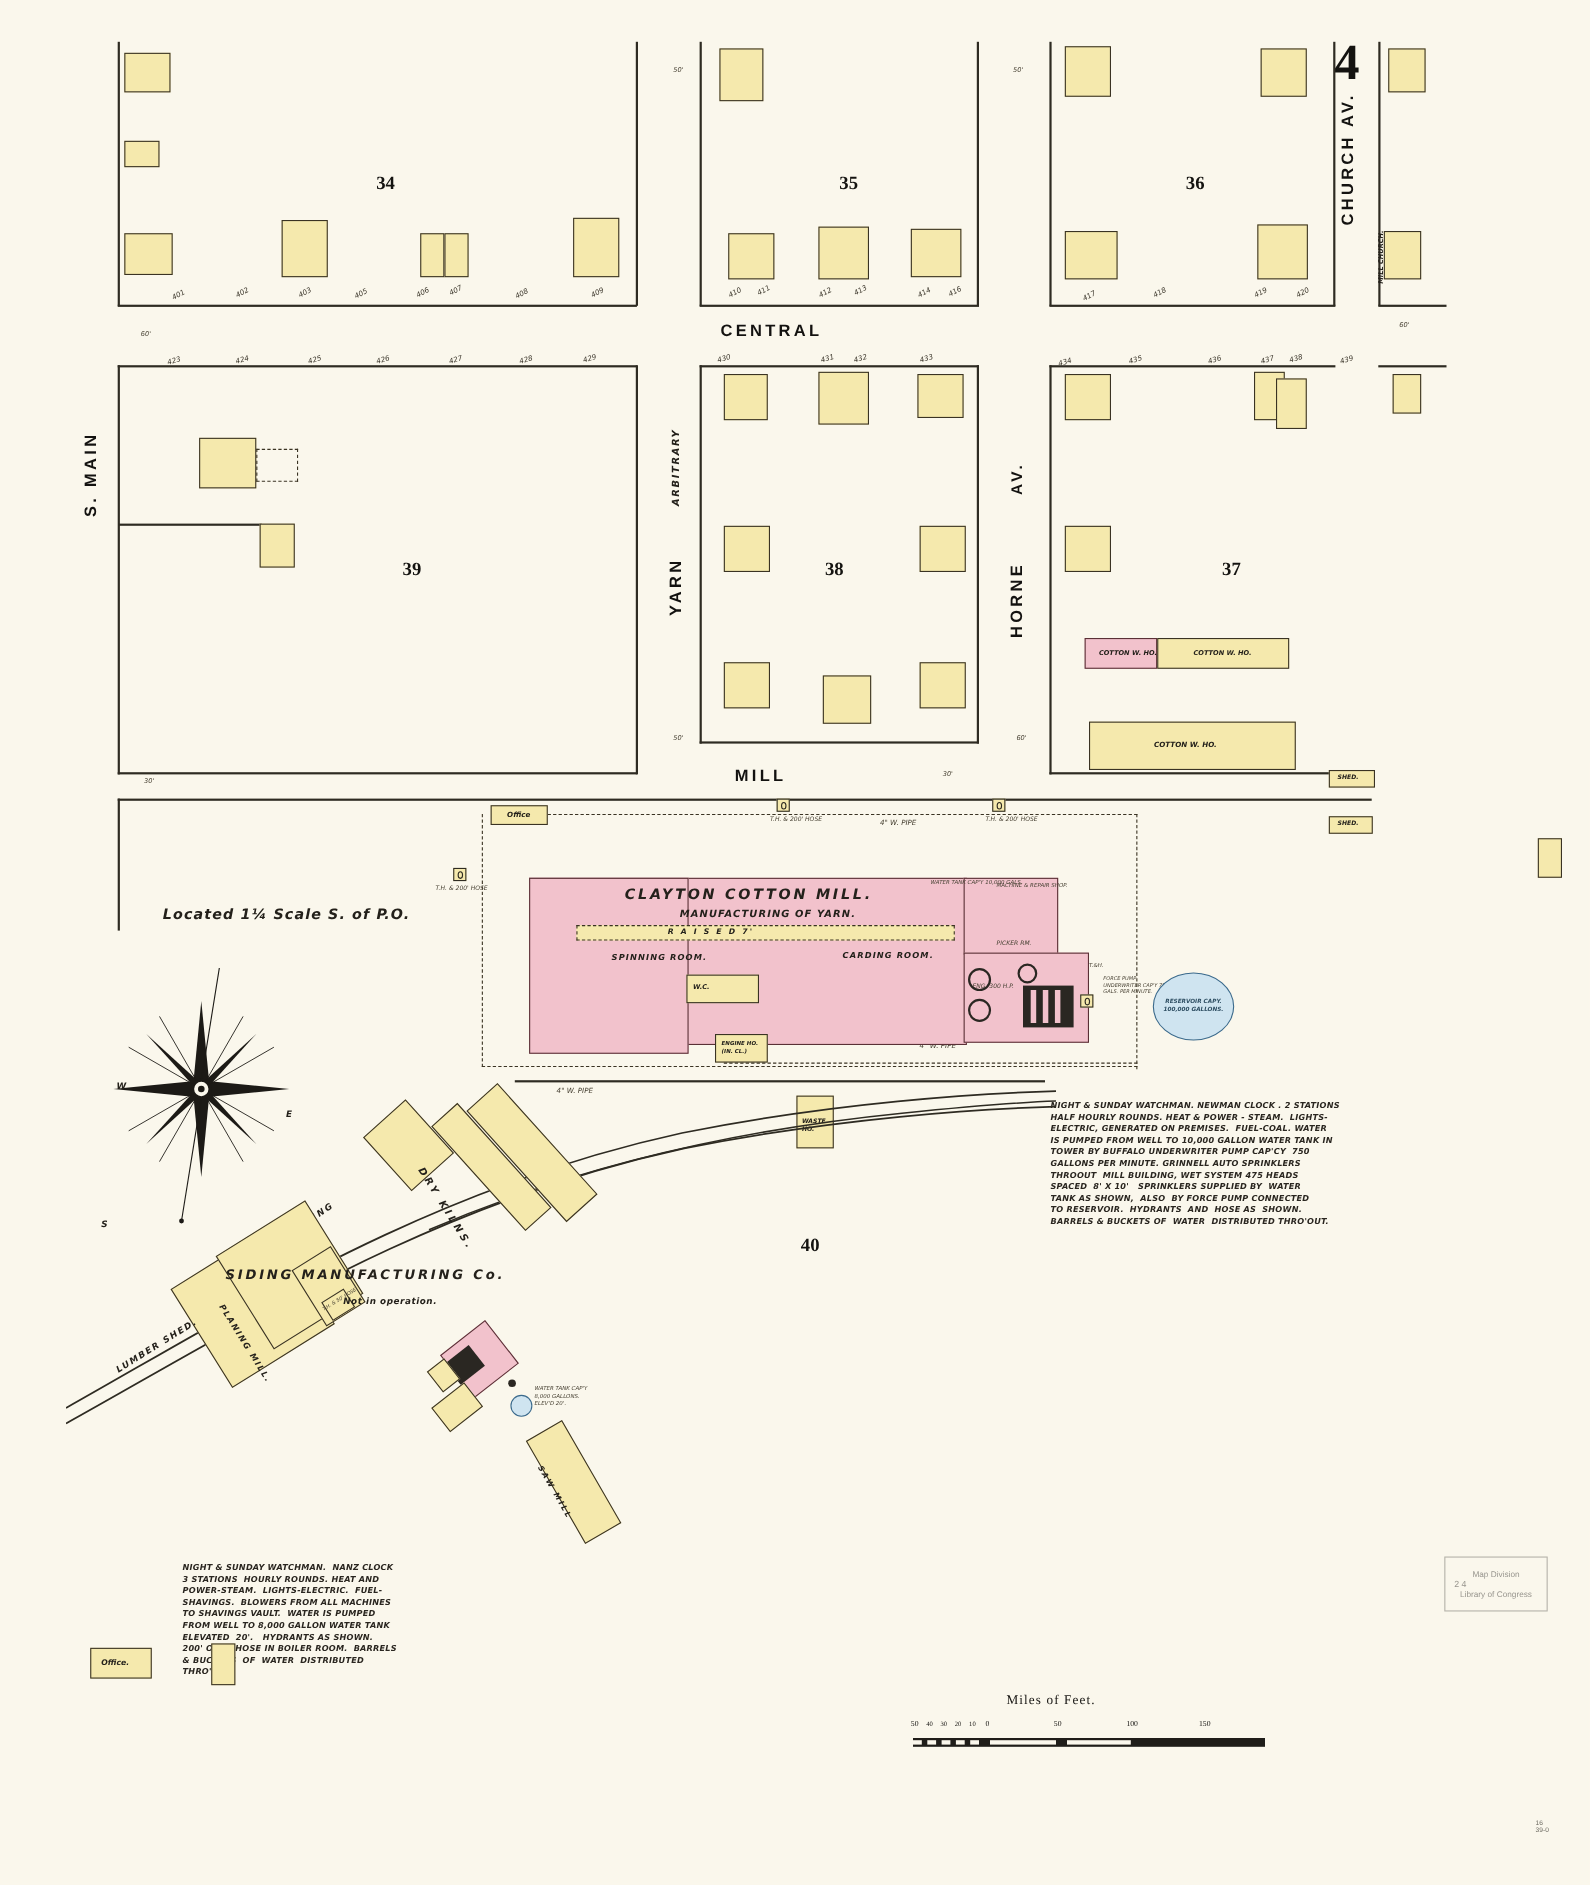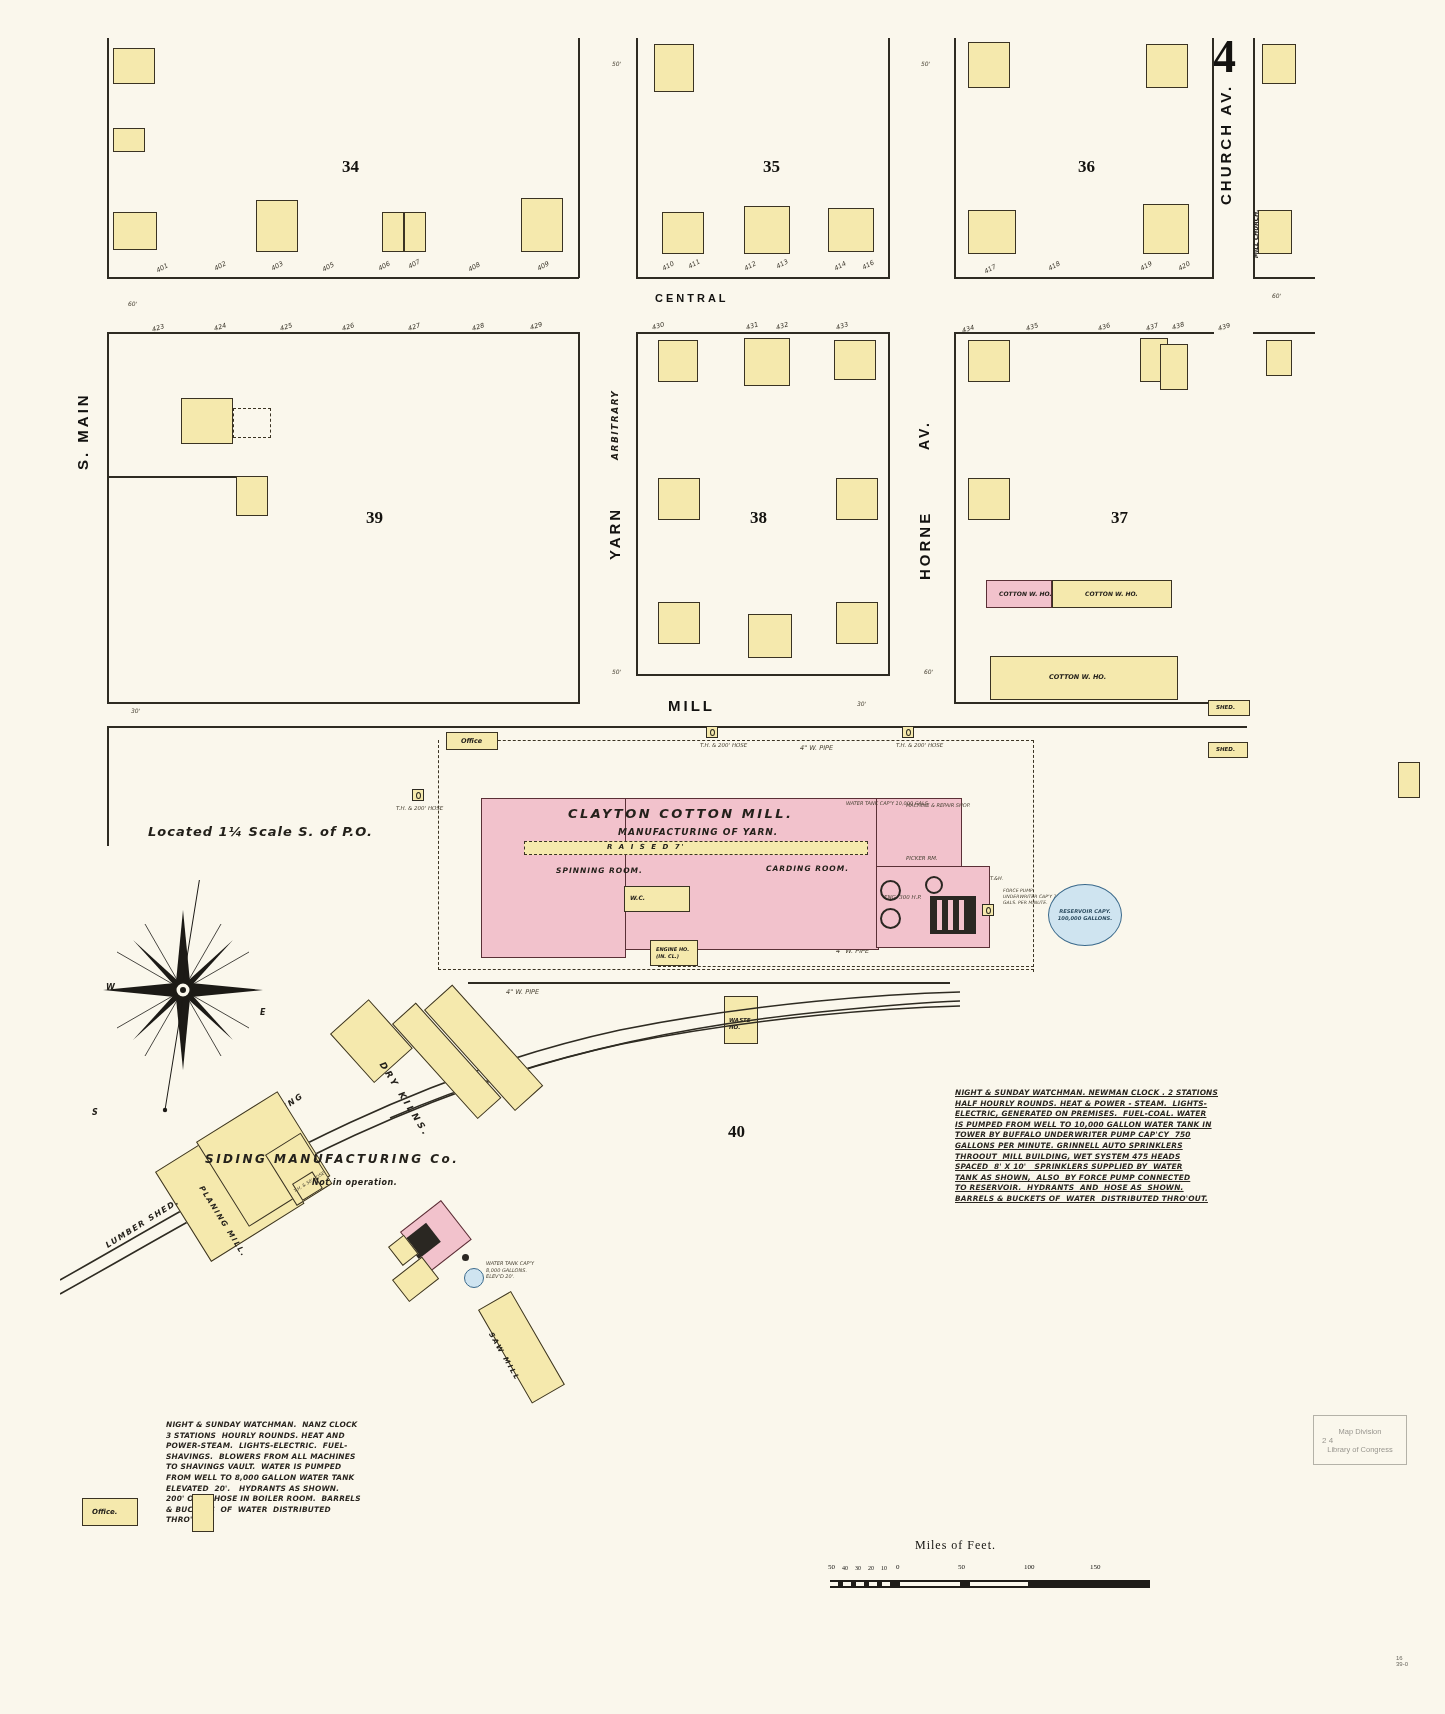--- a/index.html
+++ b/index.html
@@ -68,21 +68,21 @@
   <div class="blk" style="left:968px;top:42px;width:42px;height:46px;"></div>
   <div class="blk" style="left:968px;top:210px;width:48px;height:44px;"></div>
   <div class="blk" style="left:1146px;top:44px;width:42px;height:44px;"></div>
   <div class="blk" style="left:1143px;top:204px;width:46px;height:50px;"></div>
   <div class="abs blocknum" style="left:1078px;top:157px;font-size:17px;">36</div>
 
   <div class="blk" style="left:1262px;top:44px;width:34px;height:40px;"></div>
   <div class="blk" style="left:1258px;top:210px;width:34px;height:44px;"></div>
   <div class="abs mlabel" style="left:1252px;top:258px;font-size:6px;transform:rotate(-90deg);transform-origin:left top;">MILL CHURCH.</div>
 
-  <div class="abs street" style="left:655px;top:292px;font-size:11px;">CENTRAL</div>
+  <div class="abs street" style="left:655px;top:292px;font-size:15px;">CENTRAL</div>
 
   <div class="line" style="left:107px;top:332px;width:2px;height:372px;"></div>
   <div class="line" style="left:107px;top:332px;width:472px;height:2px;"></div>
   <div class="line" style="left:578px;top:332px;width:2px;height:372px;"></div>
   <div class="line" style="left:107px;top:702px;width:472px;height:2px;"></div>
 
   <div class="line" style="left:636px;top:332px;width:2px;height:344px;"></div>
   <div class="line" style="left:636px;top:332px;width:254px;height:2px;"></div>
   <div class="line" style="left:888px;top:332px;width:2px;height:344px;"></div>
   <div class="line" style="left:636px;top:674px;width:254px;height:2px;"></div>
@@ -225,21 +225,21 @@
   </div>
 
   <div class="blk" style="left:724px;top:996px;width:34px;height:48px;">
     <div class="mlabel" style="position:absolute;left:4px;top:20px;font-size:5.5px;white-space:normal;line-height:7px;">WASTE HO.</div>
   </div>
 
   <div class="dashed" style="left:658px;top:966px;width:376px;height:2px;border-left:none;border-right:none;border-bottom:none;"></div>
 
   <div class="line" style="left:468px;top:982px;width:482px;height:1.6px;"></div>
 
-  <div class="abs note" style="left:955px;top:1088px;width:300px;text-decoration:underline;">NIGHT &amp; SUNDAY WATCHMAN. NEWMAN CLOCK . 2 STATIONS
+  <div class="abs note" style="left:955px;top:1000px;width:300px;">NIGHT &amp; SUNDAY WATCHMAN. NEWMAN CLOCK . 2 STATIONS
 HALF HOURLY ROUNDS. HEAT &amp; POWER - STEAM.  LIGHTS-
 ELECTRIC, GENERATED ON PREMISES.  FUEL-COAL. WATER
 IS PUMPED FROM WELL TO 10,000 GALLON WATER TANK IN
 TOWER BY BUFFALO UNDERWRITER PUMP CAP'CY  750
 GALLONS PER MINUTE. GRINNELL AUTO SPRINKLERS
 THROOUT  MILL BUILDING, WET SYSTEM 475 HEADS
 SPACED  8' X 10'   SPRINKLERS SUPPLIED BY  WATER
 TANK AS SHOWN,  ALSO  BY FORCE PUMP CONNECTED
 TO RESERVOIR.  HYDRANTS  AND  HOSE AS  SHOWN.
 BARRELS &amp; BUCKETS OF  WATER  DISTRIBUTED THRO'OUT.</div>

